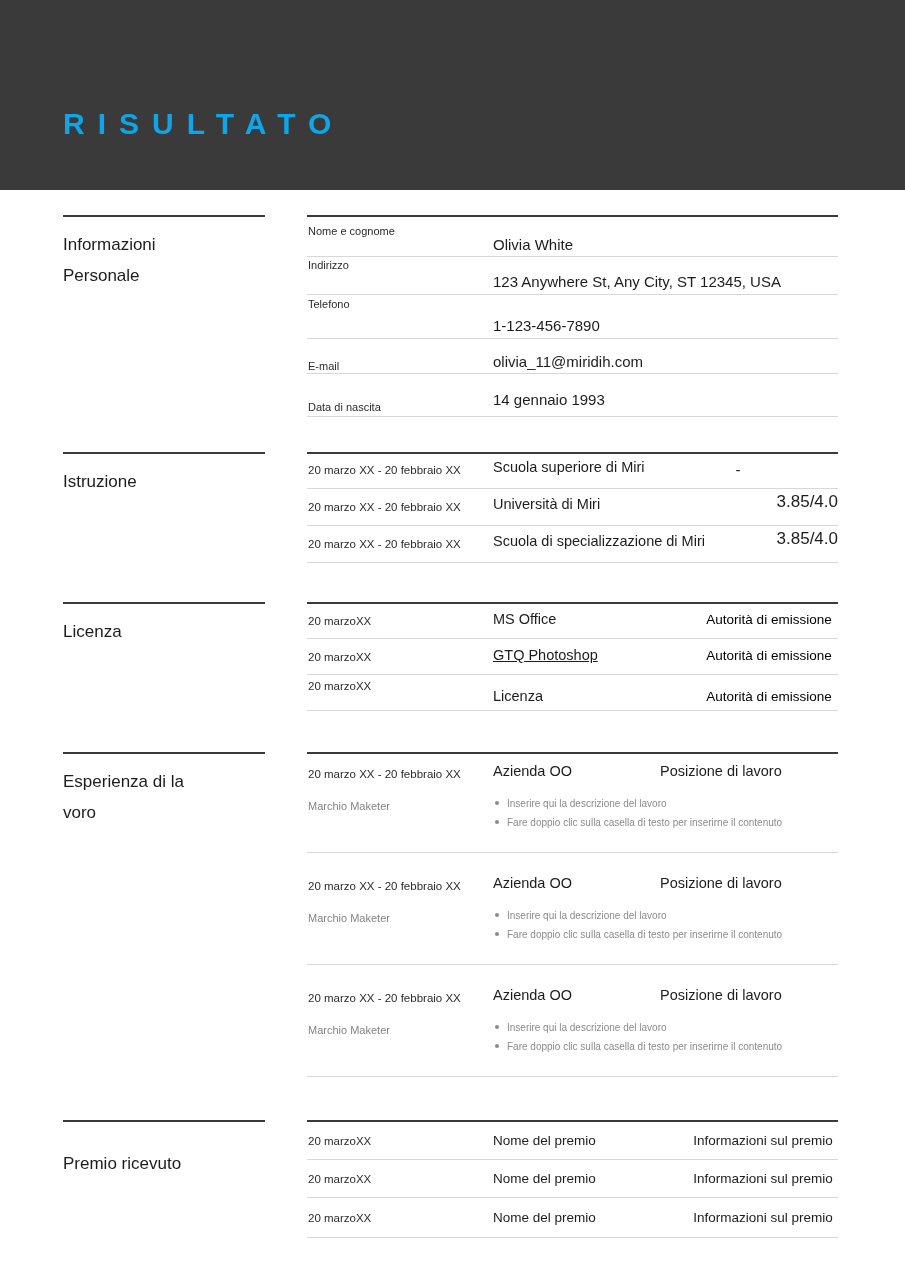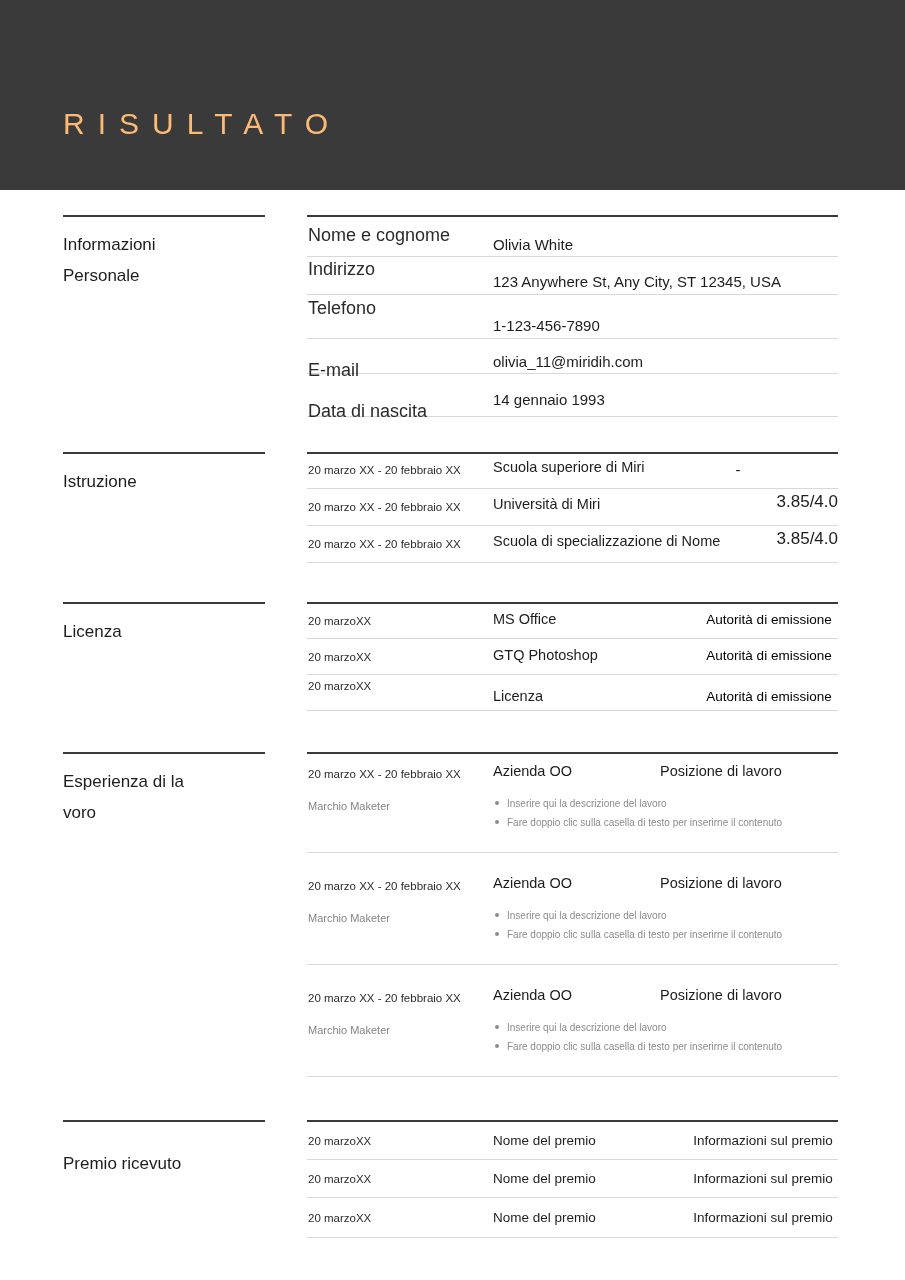--- a/index.html
+++ b/index.html
@@ -22,23 +22,23 @@
     left: 0; top: 0;
     width: 905px;
     height: 190px;
     background: #3a3a3a;
   }
   .header-title {
     position: absolute;
     left: 63px;
     top: 107px;
     font-size: 30px;
-    font-weight: 400;
+    font-weight: 700;
     letter-spacing: 13px;
-    color: #fdba74;
+    color: #0ea5e9;
     white-space: nowrap;
   }
 
   
   .sheet {
     position: absolute;
     left: 0;
     top: 190px;
     width: 905px;
     height: 1090px;
@@ -89,21 +89,21 @@
     left: 0;
     width: 531px;
     height: 1px;
     background: #d8d8d8;
   }
 
   
   .pi-label {
     position: absolute;
     left: 1px;
-    font-size: 18px;
+    font-size: 11px;
     color: #2b2b2b;
     white-space: nowrap;
   }
   .pi-value {
     position: absolute;
     left: 186px;
     font-size: 15px;
     color: #1d1d1d;
     white-space: nowrap;
   }
@@ -264,42 +264,42 @@
 
       <div class="cell cell-date" style="top:12px;">20 marzo XX - 20 febbraio XX</div>
       <div class="cell cell-main" style="top:7px;">Scuola superiore di Miri</div>
       <div class="cell cell-dash" style="top:9px;">-</div>
 
       <div class="cell cell-date" style="top:49px;">20 marzo XX - 20 febbraio XX</div>
       <div class="cell cell-main" style="top:44px;">Università di Miri</div>
       <div class="cell cell-right-edu" style="top:40px;">3.85/4.0</div>
 
       <div class="cell cell-date" style="top:86px;">20 marzo XX - 20 febbraio XX</div>
-      <div class="cell cell-main" style="top:81px;">Scuola di specializzazione di Nome</div>
+      <div class="cell cell-main" style="top:81px;">Scuola di specializzazione di Miri</div>
       <div class="cell cell-right-edu" style="top:77px;">3.85/4.0</div>
     </div>
   </div>
 
   <div class="section" style="top:412px;height:150px;">
     <div class="sec-rule"></div>
     <div class="sec-title">Licenza</div>
 
     <div class="col-right">
       <div class="top-rule"></div>
 
       <div class="row-rule" style="top:36px;"></div>
       <div class="row-rule" style="top:72px;"></div>
       <div class="row-rule" style="top:108px;"></div>
 
       <div class="cell cell-date" style="top:13px;">20 marzoXX</div>
       <div class="cell cell-main" style="top:9px;">MS Office</div>
       <div class="cell cell-issuer" style="top:10px;">Autorità di emissione</div>
 
       <div class="cell cell-date" style="top:49px;">20 marzoXX</div>
-      <div class="cell cell-main" style="top:45px;">GTQ Photoshop</div>
+      <div class="cell cell-main" style="top:45px;text-decoration:underline;">GTQ Photoshop</div>
       <div class="cell cell-issuer" style="top:46px;">Autorità di emissione</div>
 
       <div class="cell cell-date" style="top:78px;">20 marzoXX</div>
       <div class="cell cell-main" style="top:86px;">Licenza</div>
       <div class="cell cell-issuer" style="top:87px;">Autorità di emissione</div>
     </div>
   </div>
 
   <div class="section" style="top:562px;height:348px;">
     <div class="sec-rule"></div>

